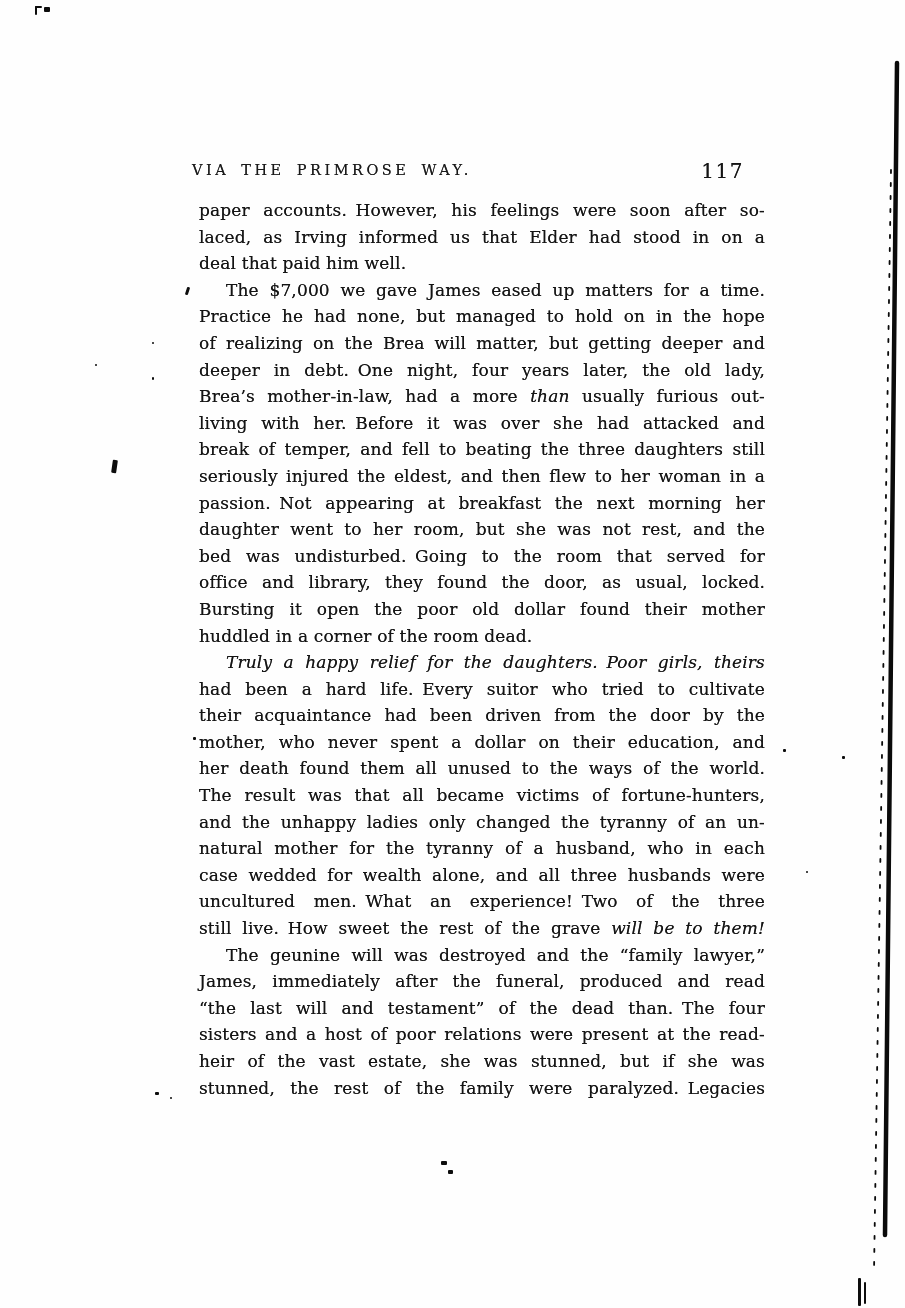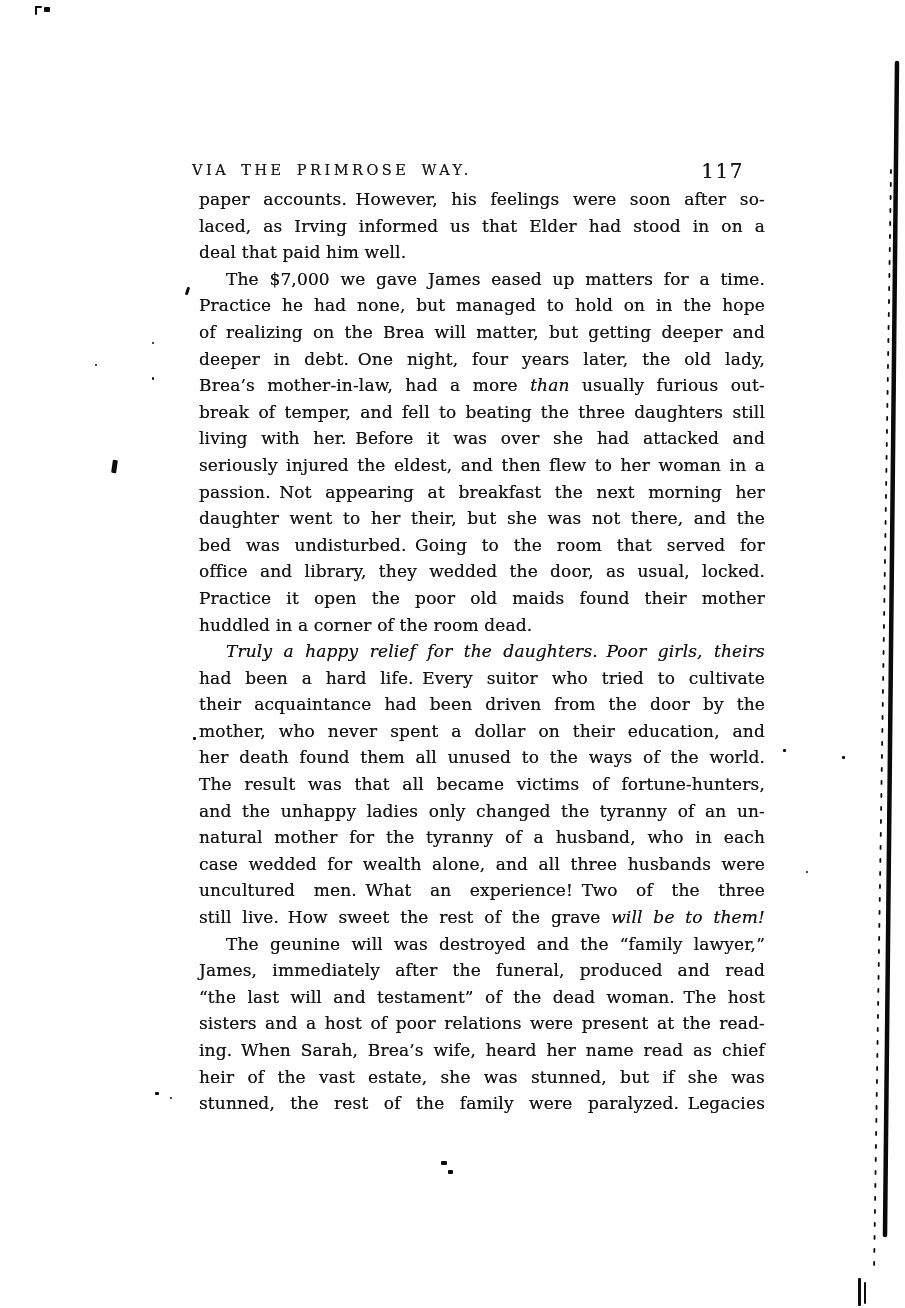--- a/index.html
+++ b/index.html
@@ -33,21 +33,21 @@
     right: 13px;
     top: -1px;
     font-size: 20px;
     letter-spacing: 1.5px;
     text-shadow: 0 0 0.6px rgba(0,0,0,0.65);
   }
   
   .body-text {
     position: absolute;
     left: 199px;
-    top: 186px;
+    top: 197px;
     width: 566px;
     font-size: 17px;
     line-height: 26.6px;
     letter-spacing: 0.15px;
     text-shadow: 0 0 0.55px rgba(10,10,10,0.7);
   }
   .line { text-align: justify; white-space: normal; }
   .line.fill { text-align-last: justify; }
   .line.indent { text-indent: 27px; }
   .line em { font-style: italic; }
@@ -74,49 +74,48 @@
         <div class="line fill"><span>paper accounts. However, his feelings were soon after so-</span></div>
         <div class="line fill"><span>laced, as Irving informed us that Elder had stood in on a</span></div>
         <div class="line"><span>deal that paid him well.</span></div>
       </div>
       <div class="para">
         <div class="line fill indent"><span>The $7,000 we gave James eased up matters for a time.</span></div>
         <div class="line fill"><span>Practice he had none, but managed to hold on in the hope</span></div>
         <div class="line fill"><span>of realizing on the Brea will matter, but getting deeper and</span></div>
         <div class="line fill"><span>deeper in debt. One night, four years later, the old lady,</span></div>
         <div class="line fill"><span>Brea’s mother-in-law, had a more </span><em>than</em><span> usually furious out-</span></div>
+        <div class="line fill"><span>living with her. Before it was over she had attacked and</span></div>
         <div class="line fill"><span>break of temper, and fell to beating the three daughters still</span></div>
-        <div class="line fill"><span>living with her. Before it was over she had attacked and</span></div>
         <div class="line fill"><span>seriously injured the eldest, and then flew to her woman in a</span></div>
         <div class="line fill"><span>passion. Not appearing at breakfast the next morning her</span></div>
-        <div class="line fill"><span>daughter went to her their, but she was not there, and the</span></div>
+        <div class="line fill"><span>daughter went to her room, but she was not rest, and the</span></div>
         <div class="line fill"><span>bed was undisturbed. Going to the room that served for</span></div>
-        <div class="line fill"><span>office and library, they wedded the door, as usual, locked.</span></div>
-        <div class="line fill"><span>Practice it open the poor old maids found their mother</span></div>
+        <div class="line fill"><span>office and library, they found the door, as usual, locked.</span></div>
+        <div class="line fill"><span>Bursting it open the poor old dollar found their mother</span></div>
         <div class="line"><span>huddled in a corner of the room dead.</span></div>
       </div>
       <div class="para">
         <div class="line fill indent"><em>Truly a happy relief for the daughters. Poor girls, theirs</em></div>
         <div class="line fill"><span>had been a hard life. Every suitor who tried to cultivate</span></div>
         <div class="line fill"><span>their acquaintance had been driven from the door by the</span></div>
         <div class="line fill"><span>mother, who never spent a dollar on their education, and</span></div>
         <div class="line fill"><span>her death found them all unused to the ways of the world.</span></div>
         <div class="line fill"><span>The result was that all became victims of fortune-hunters,</span></div>
         <div class="line fill"><span>and the unhappy ladies only changed the tyranny of an un-</span></div>
         <div class="line fill"><span>natural mother for the tyranny of a husband, who in each</span></div>
         <div class="line fill"><span>case wedded for wealth alone, and all three husbands were</span></div>
         <div class="line fill"><span>uncultured men. What an experience! Two of the three</span></div>
         <div class="line fill"><span>still live. How sweet the rest of the grave </span><em>will be to them!</em></div>
       </div>
       <div class="para">
         <div class="line fill indent"><span>The geunine will was destroyed and the “family lawyer,”</span></div>
         <div class="line fill"><span>James, immediately after the funeral, produced and read</span></div>
-        <div class="line fill"><span>“the last will and testament” of the dead woman. The host</span></div>
+        <div class="line fill"><span>“the last will and testament” of the dead than. The four</span></div>
         <div class="line fill"><span>sisters and a host of poor relations were present at the read-</span></div>
-        <div class="line fill"><span>ing. When Sarah, Brea’s wife, heard her name read as chief</span></div>
         <div class="line fill"><span>heir of the vast estate, she was stunned, but if she was</span></div>
         <div class="line fill"><span>stunned, the rest of the family were paralyzed. Legacies</span></div>
       </div>
     </div>
 
   <svg class="gutter-svg" width="905" height="1308">
     <line id="gutter-line" stroke-linecap="round" x1="897" y1="63" x2="885" y2="1235" stroke="#0a0a0a" stroke-width="4.5"></line>
     <line id="gutter-shadow" stroke-linecap="round" x1="891" y1="170" x2="874" y2="1272" stroke="#0a0a0a" stroke-width="1.8" stroke-dasharray="3 10"></line>
   </svg>
 

